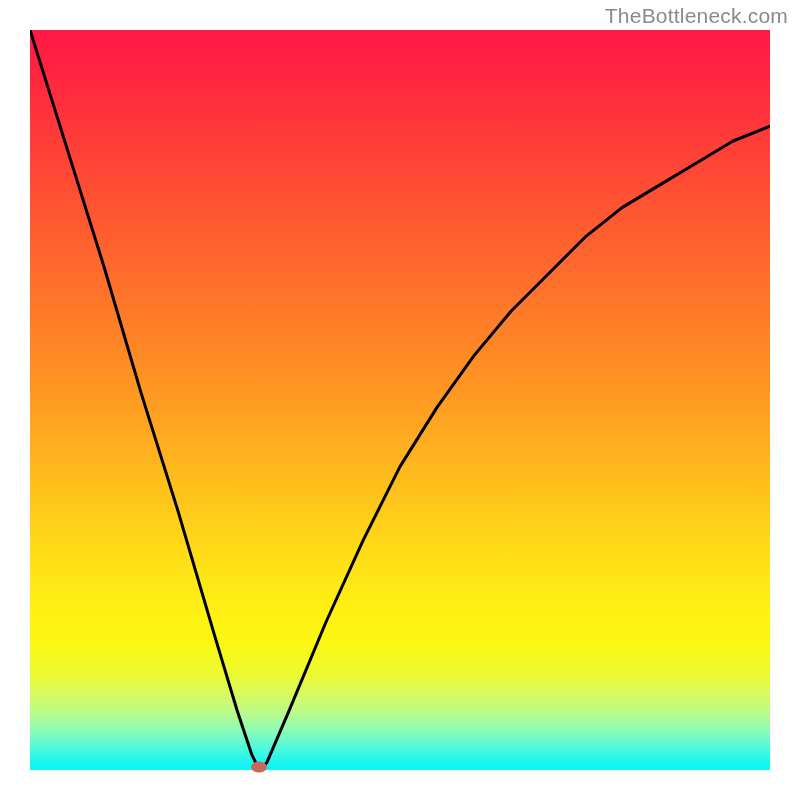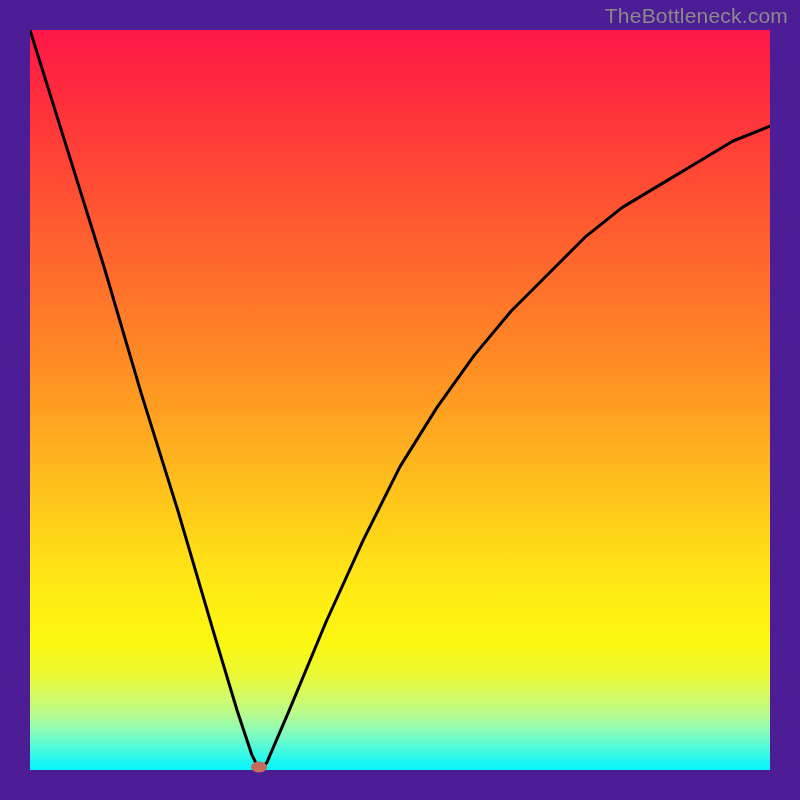--- a/index.html
+++ b/index.html
@@ -8,21 +8,21 @@
     width: 800px;
     height: 800px;
     background: #000000;
     font-family: Arial, Helvetica, sans-serif;
     overflow: hidden;
   }
   .frame {
     position: relative;
     width: 800px;
     height: 800px;
-    background: #4c1d95;
+    background: #ffffff;
   }
   .plot {
     position: absolute;
     left: 30px;
     top: 30px;
     width: 740px;
     height: 740px;
     background: linear-gradient(
       to bottom,
       #ff1848 0%,

